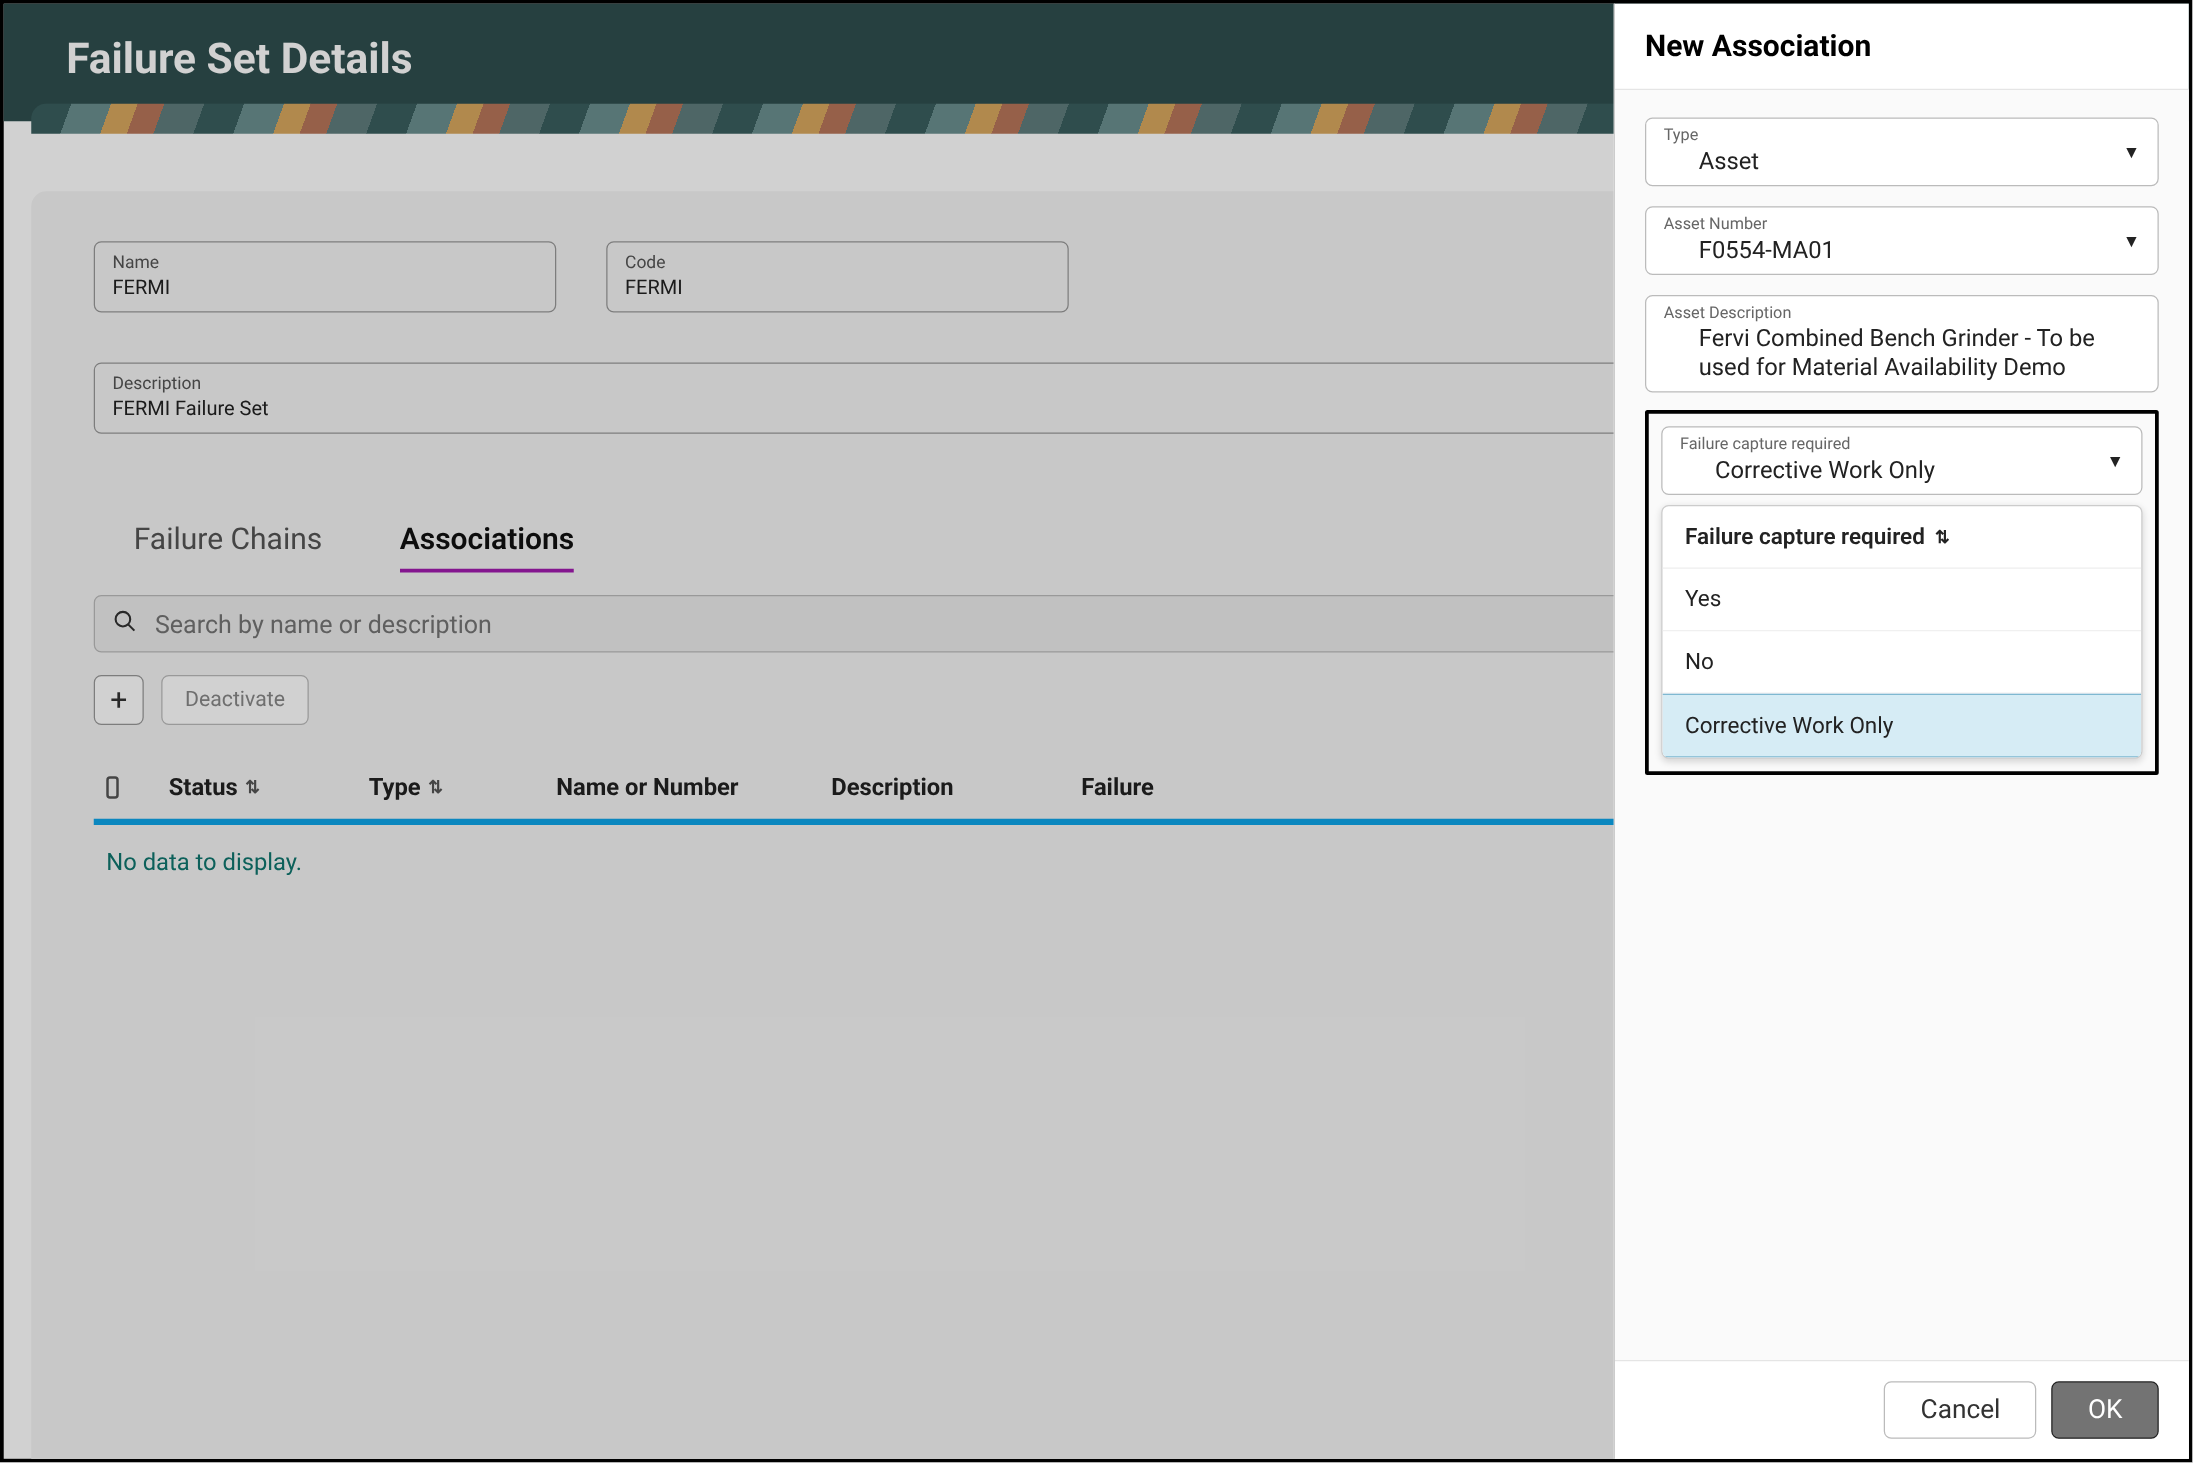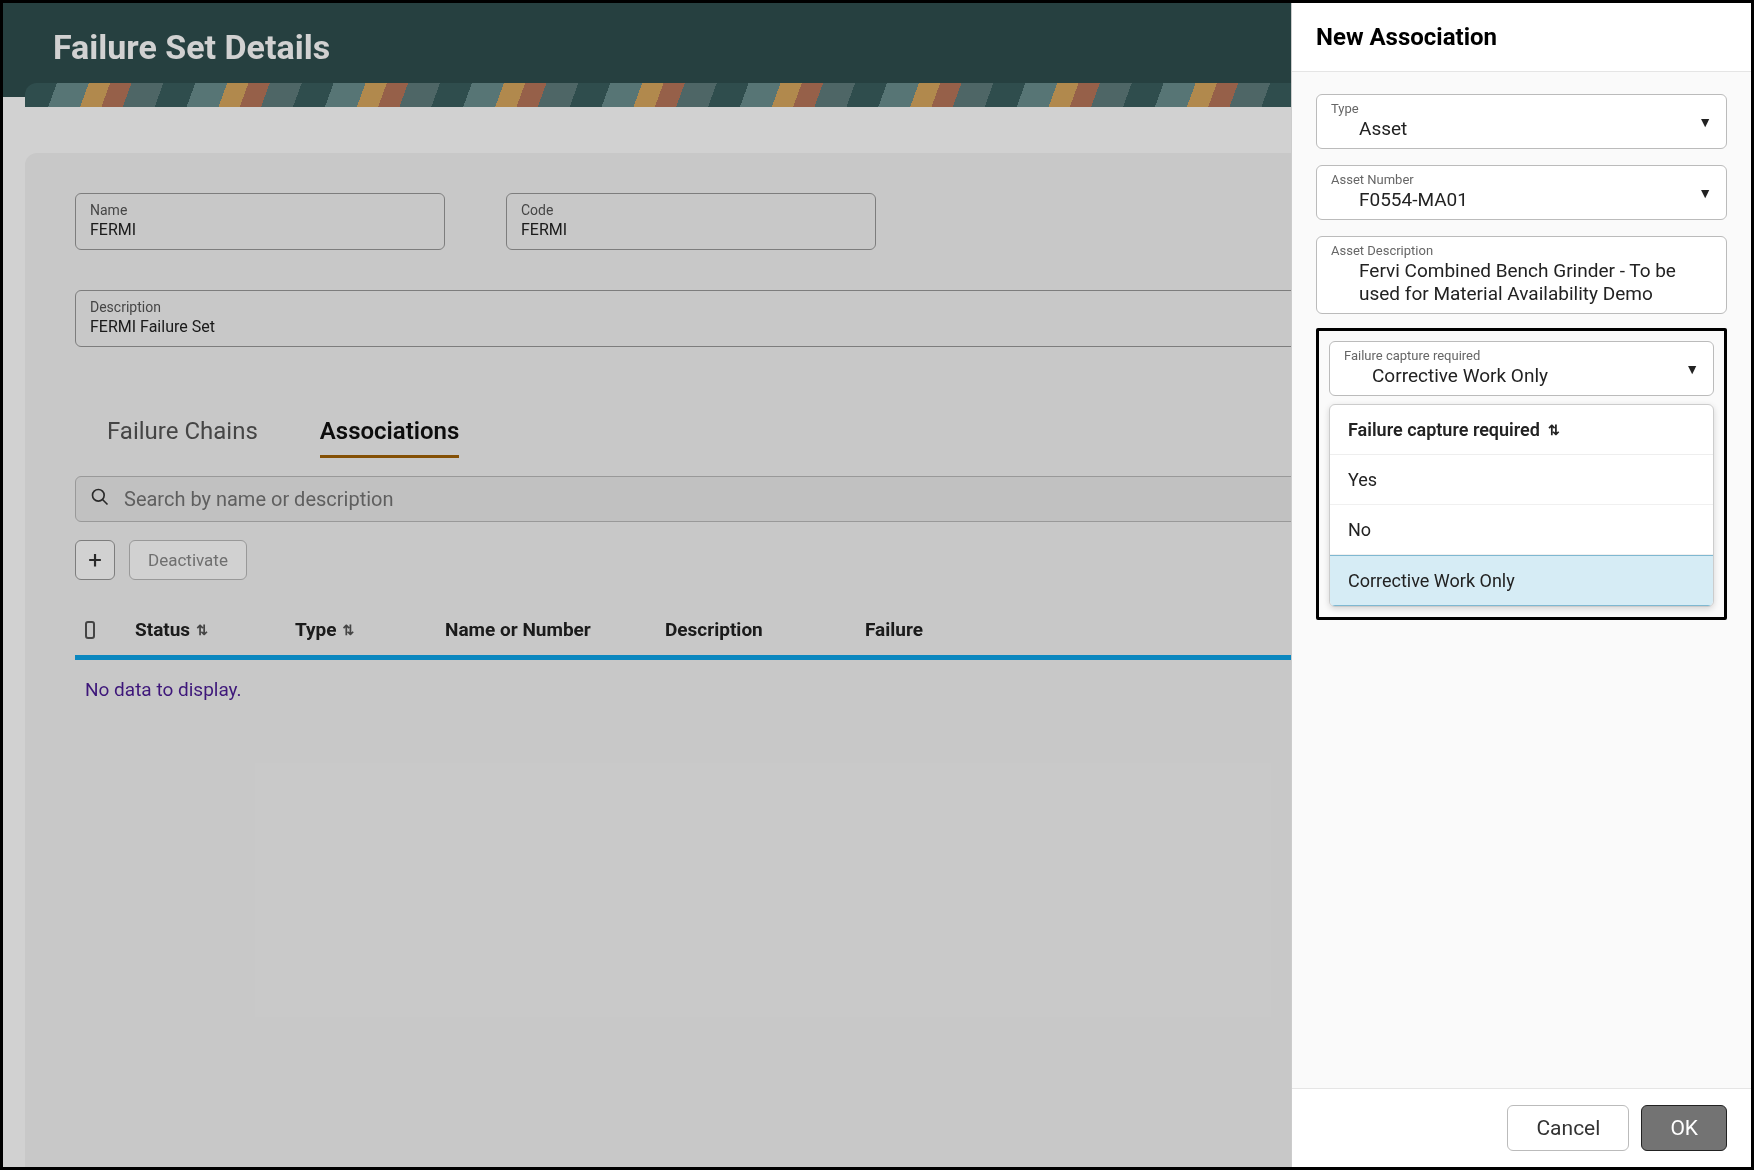--- a/index.html
+++ b/index.html
@@ -15,32 +15,32 @@
   
   .page-title-bar { background: #2f4f4f; padding: 24px 50px 30px 50px; }
   .page-title-bar h1 { color: #fff; font-size: 34px; font-weight: 700; }
 
   
   .deco-strip { height: 24px; background: repeating-linear-gradient(110deg,#3a5f5f 0 30px,#6b8f8f 30px 60px,#d8a85f 60px 80px,#b7765a 80px 100px,#607d7d 100px 130px); margin: -14px 22px 0 22px; border-radius: 12px 12px 0 0; }
 
   
   .content-card { position: absolute; top: 150px; left: 22px; right: 0; bottom: 0; background: #f5f5f5; border-radius: 12px 12px 0 0; padding: 40px 50px; overflow: hidden; }
 
-  .form-row { display: flex; gap: 61px; margin-bottom: 40px; }
+  .form-row { display: flex; gap: 40px; margin-bottom: 40px; }
   .field { border: 1px solid #999; border-radius: 6px; padding: 8px 14px 10px 14px; background: #f5f5f5; }
   .field.w1 { width: 370px; }
   .field.w2 { width: 370px; }
   .field.wfull { width: 100%; }
   .field-label { font-size: 14px; color: #555; }
   .field-value { font-size: 16px; color: #222; margin-top: 2px; }
 
   
   .tabs { display: flex; gap: 30px; margin-top: 70px; border-bottom: none; }
   .tab { font-size: 24px; color: #555; padding-bottom: 10px; cursor: pointer; margin-left: 32px; }
-  .tab.active { color: #111; font-weight: 600; border-bottom: 3px solid #a16207; }
+  .tab.active { color: #111; font-weight: 600; border-bottom: 3px solid #a21caf; }
 
   
   .search-wrap { margin-top: 18px; display: flex; align-items: center; background: #ececec; border: 1px solid #bbb; border-radius: 6px; padding: 10px 14px; width: 100%; }
   .search-wrap .icon { margin-right: 14px; color: #333; }
   .search-wrap input { flex: 1; border: none; background: transparent; font-size: 20px; outline: none; color: #333; }
 
   
   .tbl-toolbar { display: flex; gap: 14px; margin-top: 18px; }
   .icon-btn { width: 40px; height: 40px; border: 1px solid #999; border-radius: 6px; background: #fff; display: flex; align-items: center; justify-content: center; font-size: 24px; cursor: pointer; color: #333; }
   .btn-secondary { border: 1px solid #bbb; border-radius: 6px; background: #fff; padding: 8px 18px; font-size: 17px; color: #888; cursor: pointer; }
@@ -50,21 +50,21 @@
   .thead { display: flex; align-items: center; padding: 14px 10px; border-bottom: 5px solid #0ea5e9; font-weight: 700; font-size: 19px; color: #222; }
   .thead .cell.chk { width: 50px; }
   .thead .cell { padding-right: 40px; display: flex; align-items: center; gap: 6px;}
   .thead .cell.status { width: 160px; }
   .thead .cell.type { width: 150px; }
   .thead .cell.name { width: 220px; }
   .thead .cell.desc { width: 200px; }
   .thead .cell.failure { width: 150px; }
   .sort-icon { font-size: 14px; color: #555; }
   .checkbox { width: 18px; height: 18px; border: 2px solid #555; border-radius: 3px; display: inline-block; }
-  .no-data { padding: 18px 10px; font-size: 19px; color: #4c1d95; }
+  .no-data { padding: 18px 10px; font-size: 19px; color: #0f766e; }
 
   
   .dim { position: absolute; inset: 0; background: rgba(0,0,0,0.18); }
 
   
   .drawer { position: absolute; top: 0; right: 0; bottom: 0; width: 460px; background: #fff; border-left: 1px solid #ccc; display: flex; flex-direction: column; }
   .drawer-header { padding: 20px 24px; font-size: 24px; font-weight: 700; border-bottom: 1px solid #e5e5e5; }
   .drawer-body { padding: 22px 24px; background: #fafafa; flex: 1; overflow: visible; position: relative; }
   .dfield { border: 1px solid #bbb; border-radius: 6px; padding: 6px 14px 8px 14px; background: #fff; margin-bottom: 16px; position: relative; }
   .dfield-label { font-size: 13px; color: #666; }

